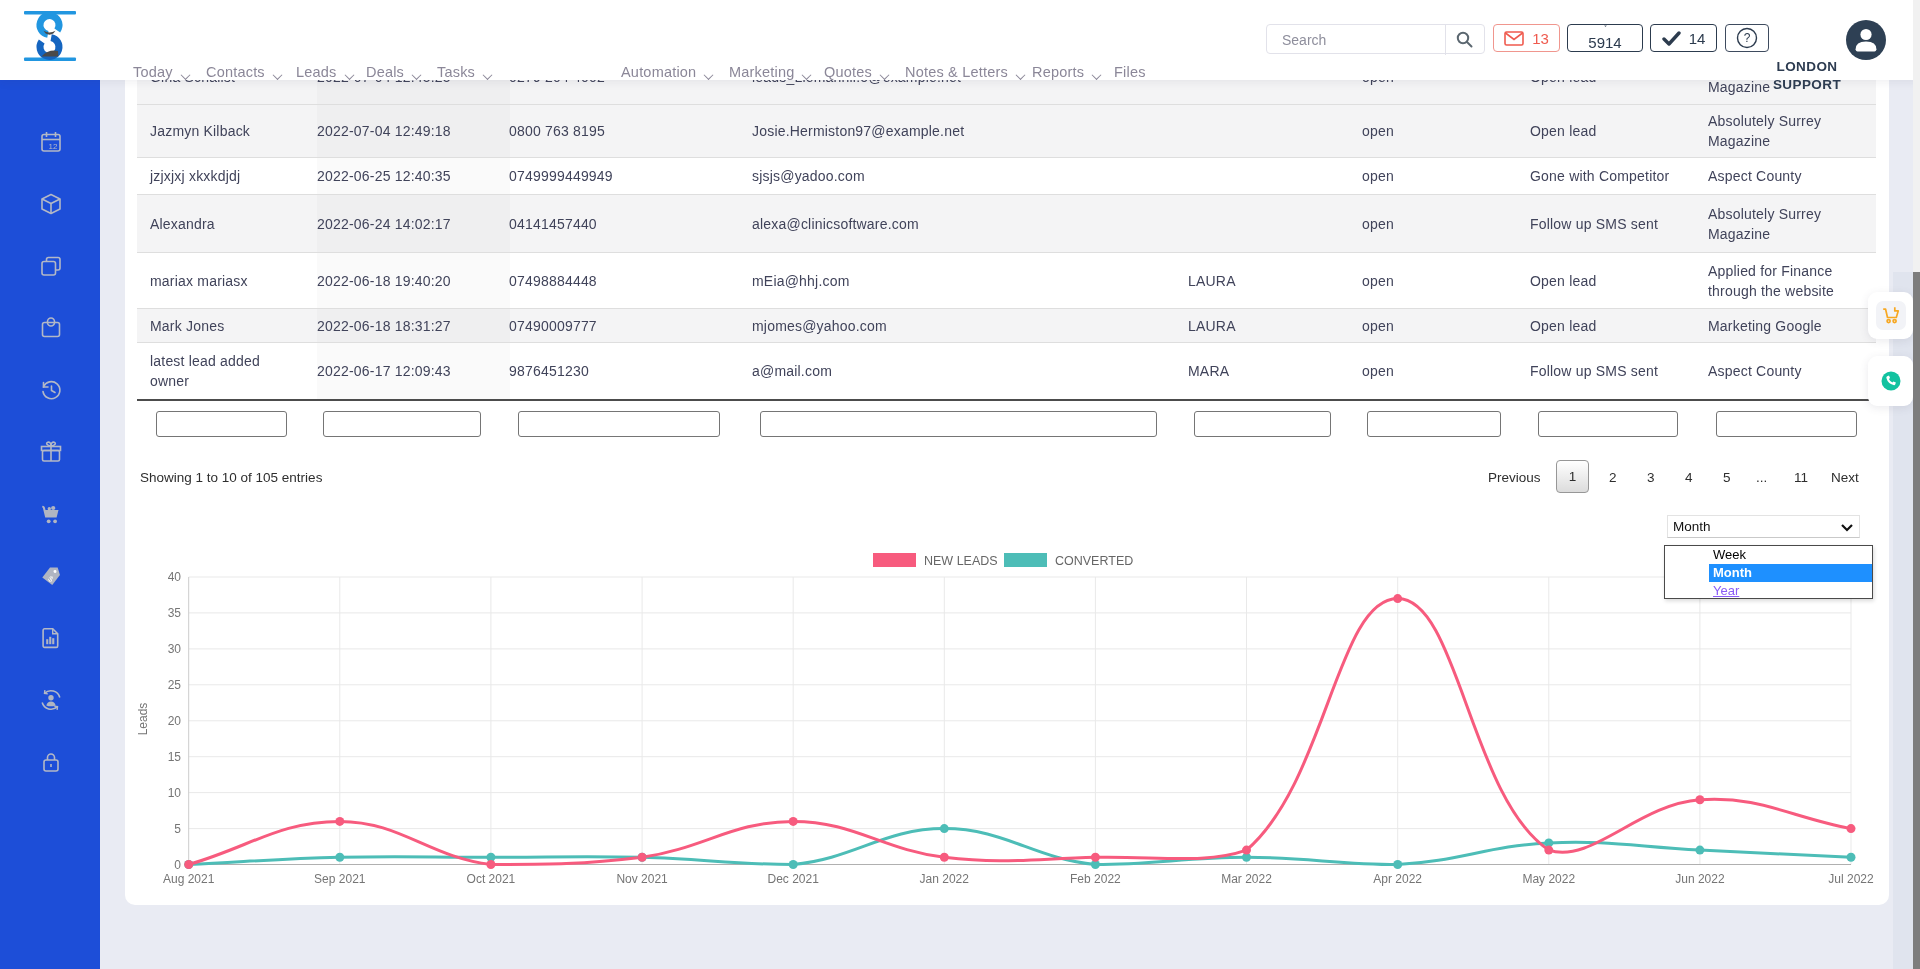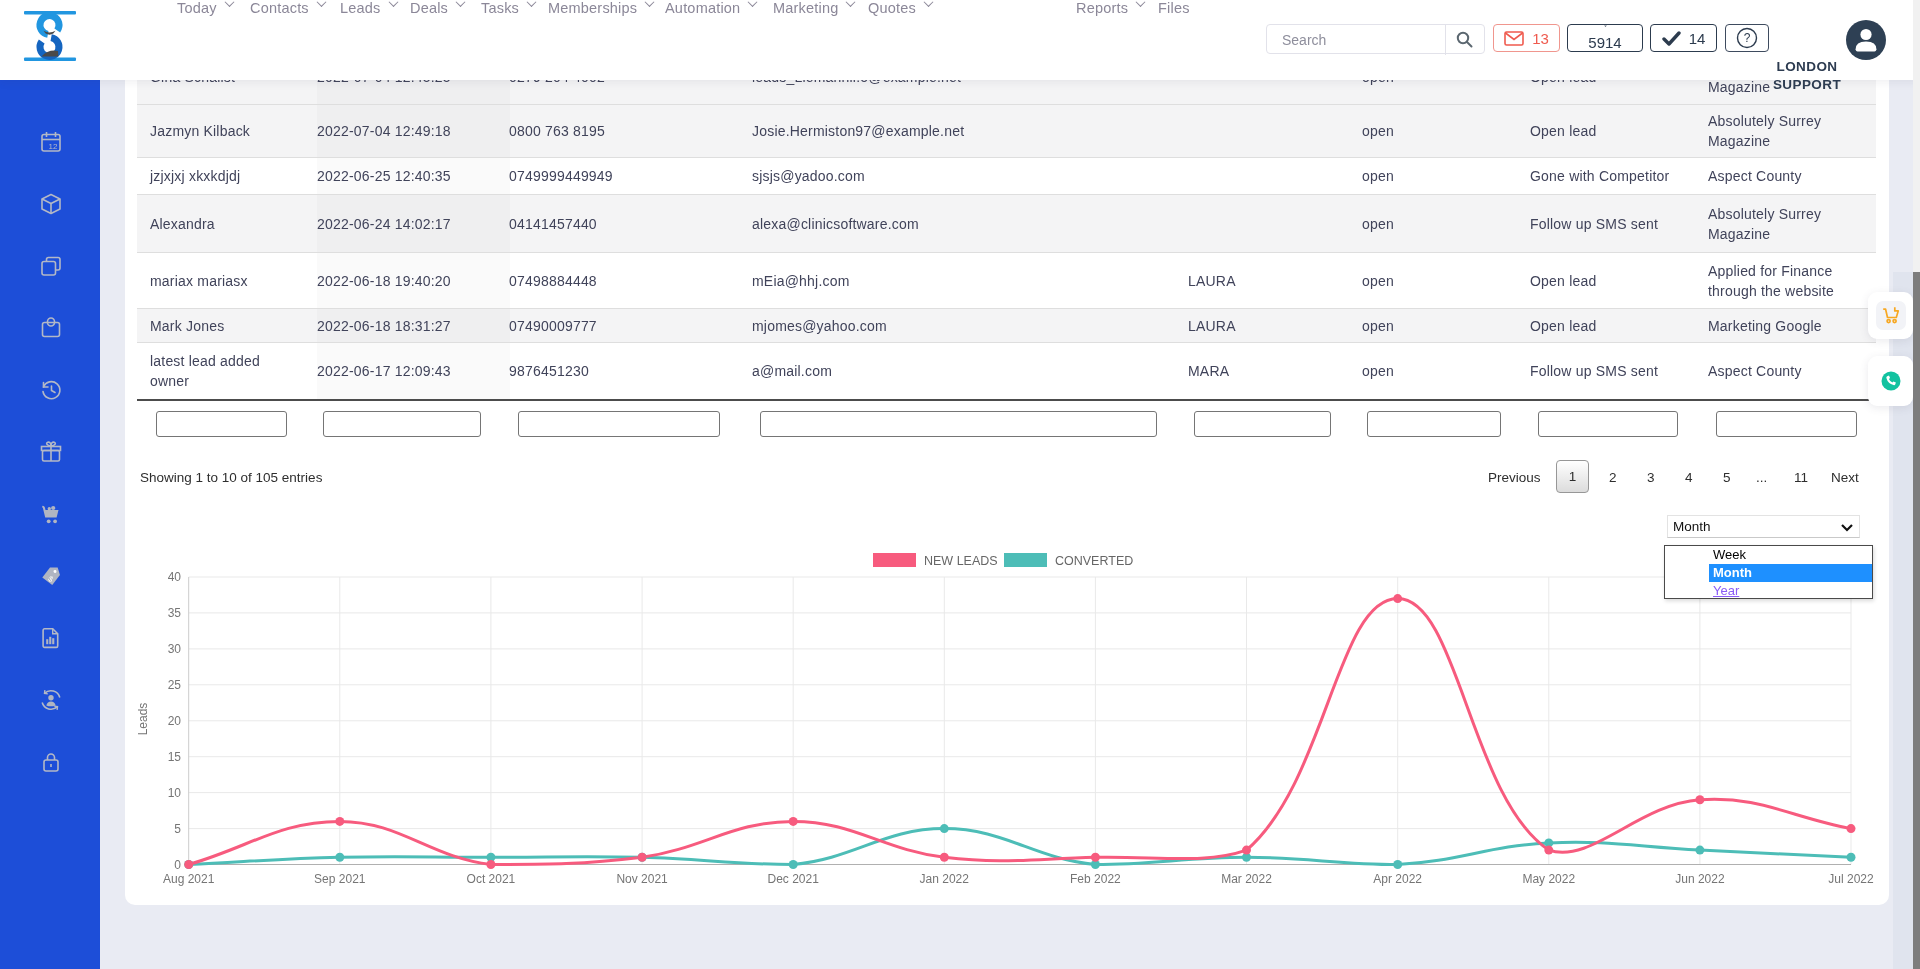--- a/index.html
+++ b/index.html
@@ -25,21 +25,21 @@
   .c8 { left:1571px; width:160px; }
 
   
   .fbox { position:absolute; top:411px; height:26px; background:#fff; border:1px solid #757575; border-radius:3px; }
 
   
   .pgnum { position:absolute; top:470px; font-size:13.5px; color:#2e2e2e; }
 
   
   #nav { position:absolute; left:0; top:0; width:1920px; height:80px; background:#fff; z-index:40; box-shadow:0 3px 8px rgba(60,60,90,0.07); }
-  .mitem { position:absolute; top:0; height:80px; display:flex; align-items:flex-start; font-size:14.5px; color:#8b8798; font-weight:500; letter-spacing:0.2px;margin-left:44px; }
+  .mitem { position:absolute; top:0; height:80px; display:flex; align-items:flex-end; font-size:14.5px; color:#8b8798; font-weight:500; letter-spacing:0.2px; }
   .chev { display:inline-block; width:7px; height:7px; border-right:1.6px solid #8b8798; border-bottom:1.6px solid #8b8798; transform:rotate(45deg) translate(-1px,-1px); margin-left:9px; }
   .cntbox { position:absolute; top:24px; height:28px; border-radius:4px; background:#fff; display:flex; align-items:center; justify-content:center; gap:8px; font-weight:400; font-size:15px; }
 
   
   #side { position:absolute; left:0; top:80px; width:100px; height:889px; background:#1d4ed8; z-index:30; }
   .sic { position:absolute; left:39px; width:24px; height:24px; }
 
   
   #sbtrack { position:absolute; right:0; top:0; width:7px; height:969px; background:#f1f1f1; z-index:60; }
   #sbthumb { position:absolute; right:0; top:272px; width:7px; height:697px; background:#7d7d7d; z-index:61; }
@@ -260,24 +260,24 @@
     <path d="M24.85,24.36 A9.5,9.5 0 1 1 34.28,20.45" stroke="#2196e0" stroke-width="7" fill="none"></path>
     <path d="M28.15,27.64 A9.5,9.5 0 1 1 18.72,31.55" stroke="#1565c0" stroke-width="7" fill="none"></path>
     <path d="M20.5 20.8 q6 3.6 12 0 l-2.2 2.8 q-3.8 2.2 -7.6 0 z" fill="#4a4a4a"></path>
     <path d="M18.5 46.5 q7 -7.5 16.5 -5.5 l0.3 5.5 z" fill="#4a4a4a"></path>
   </svg>
   <div class="mitem" style="left:133px;">Today<span class="chev"></span></div>
   <div class="mitem" style="left:206px;">Contacts<span class="chev"></span></div>
   <div class="mitem" style="left:296px;">Leads<span class="chev"></span></div>
   <div class="mitem" style="left:366px;">Deals<span class="chev"></span></div>
   <div class="mitem" style="left:437px;">Tasks<span class="chev"></span></div>
-  <div class="mitem" style="left:504px;">Memberships<span class="chev"></span></div>
   <div class="mitem" style="left:621px;">Automation<span class="chev"></span></div>
   <div class="mitem" style="left:729px;">Marketing<span class="chev"></span></div>
   <div class="mitem" style="left:824px;">Quotes<span class="chev"></span></div>
+  <div class="mitem" style="left:905px;">Notes &amp; Letters<span class="chev"></span></div>
   <div class="mitem" style="left:1032px;">Reports<span class="chev"></span></div>
   <div class="mitem" style="left:1114px;">Files</div>
 
   <div class="abs" style="left:1266px;top:24px;width:219px;height:30px;border:1px solid #e2e2ea;border-radius:4px;background:#fff;">
     <span style="position:absolute;left:15px;top:7px;font-size:14px;color:#8e8e9c;">Search</span>
     <div style="position:absolute;right:38px;top:0;width:1px;height:30px;background:#e2e2ea;"></div>
     <svg width="17" height="17" style="position:absolute;right:11px;top:6px;" viewBox="0 0 17 17">
         <circle cx="7" cy="7" r="5.2" stroke="#5b6770" stroke-width="2" fill="none"></circle>
         <line x1="11" y1="11" x2="15.5" y2="15.5" stroke="#5b6770" stroke-width="2" stroke-linecap="round"></line>
       </svg>

